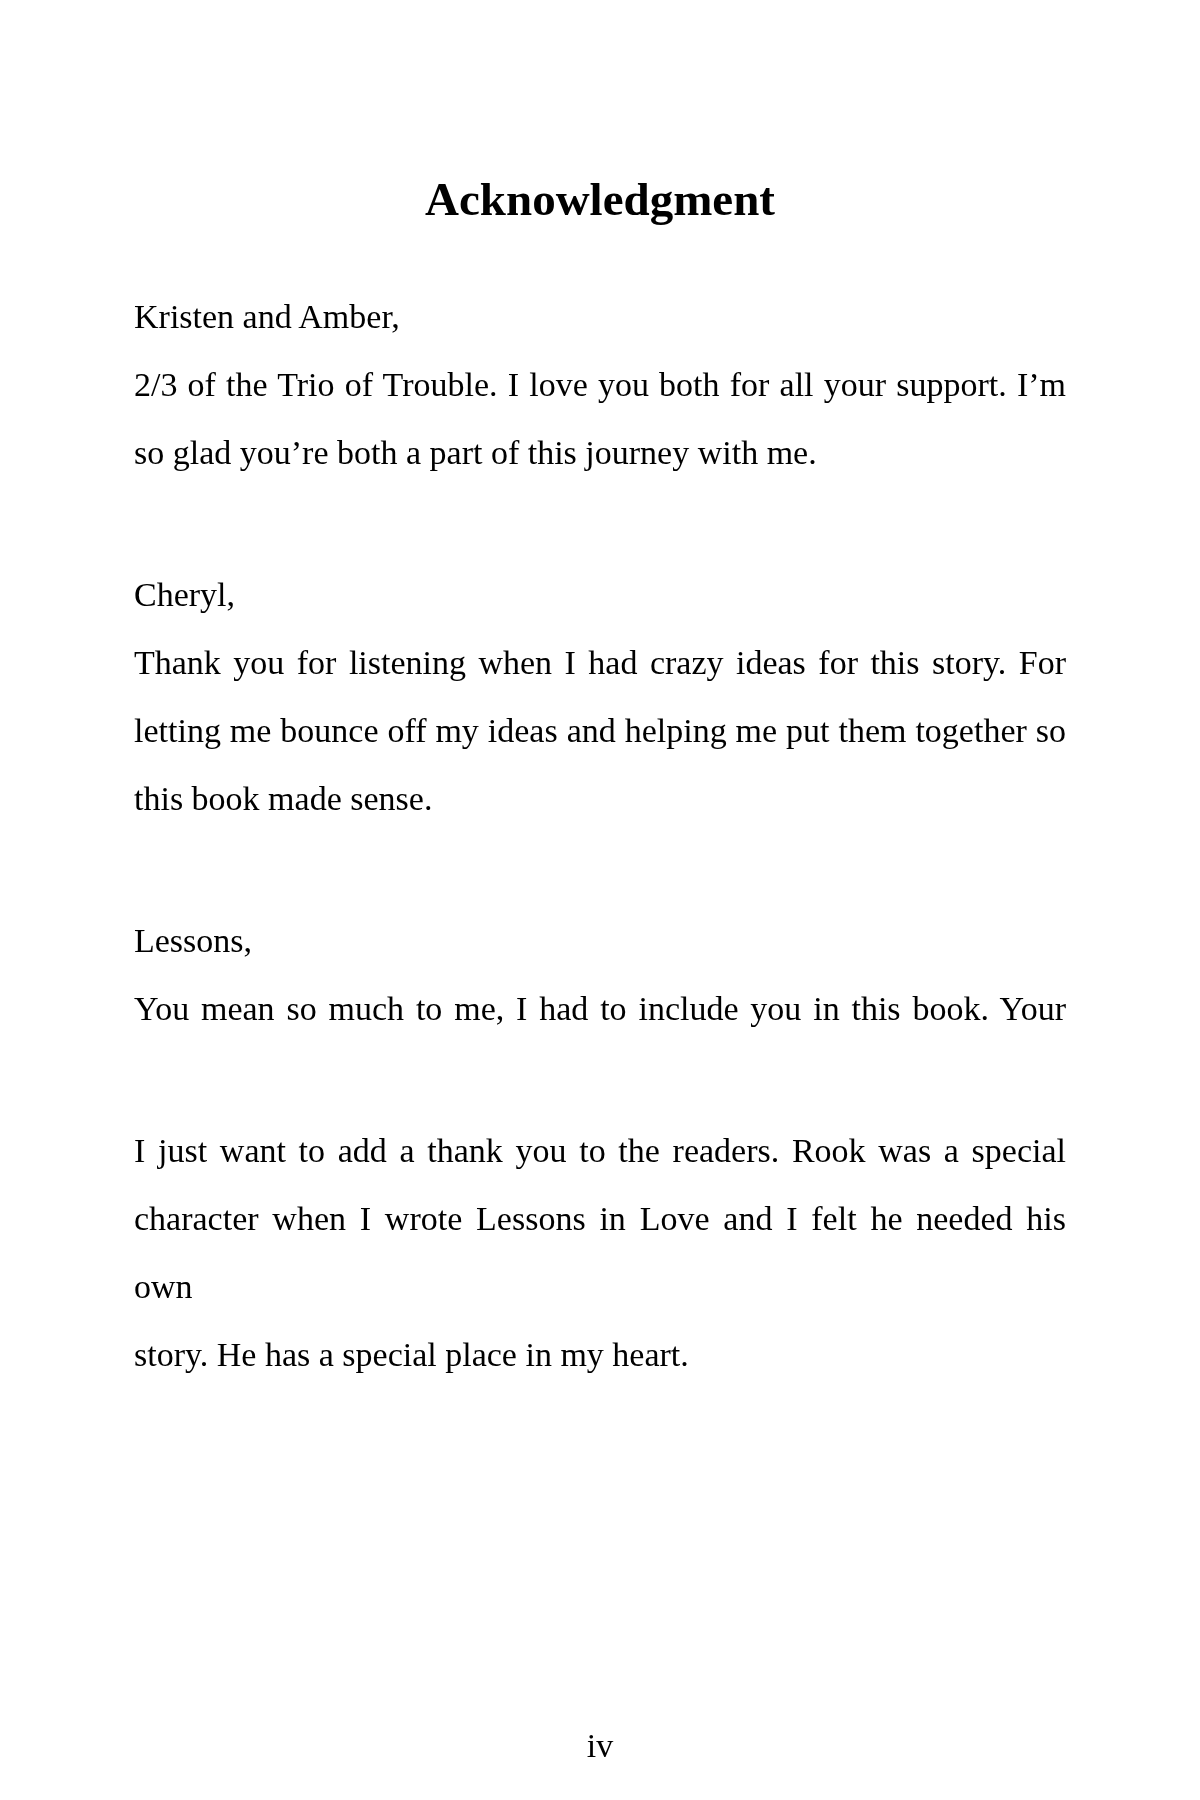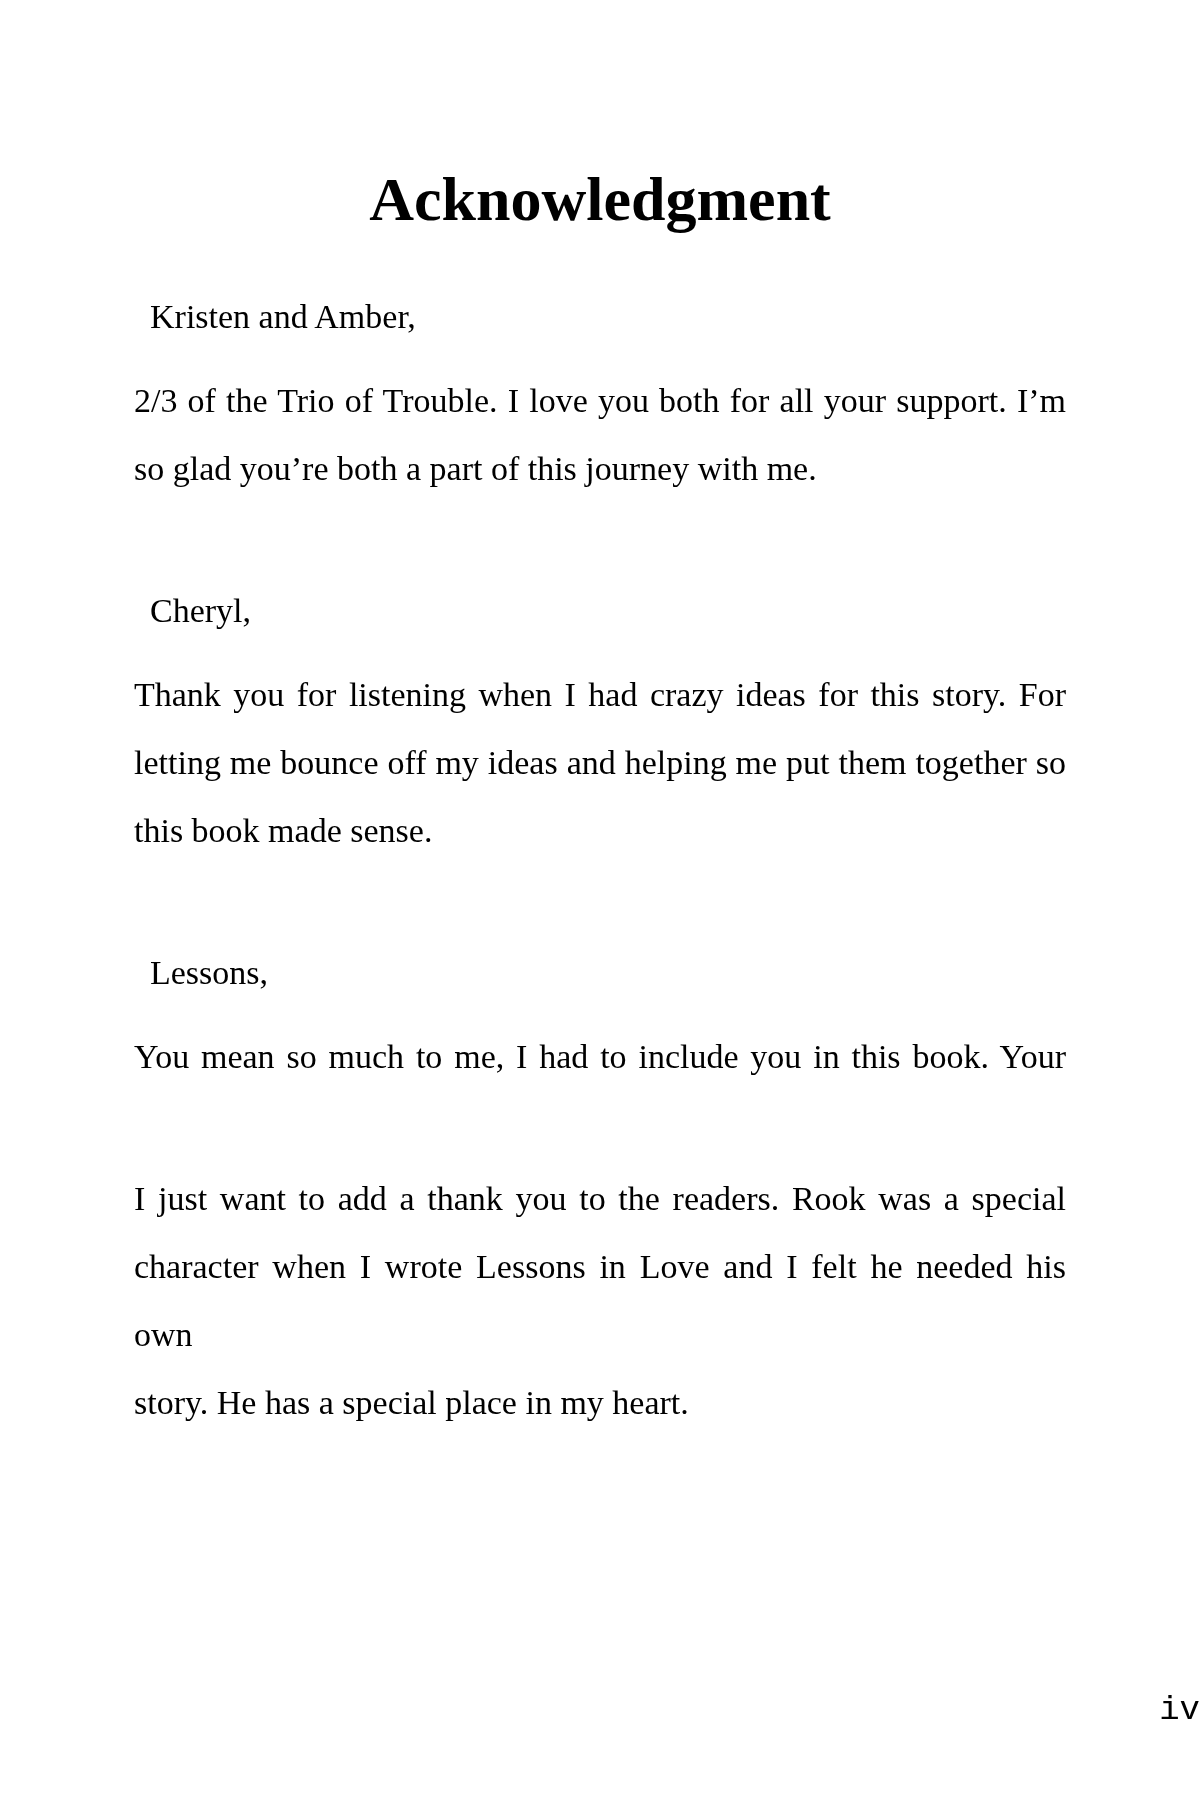--- a/index.html
+++ b/index.html
@@ -14,56 +14,55 @@
     background: #ffffff;
     color: #000000;
     font-family: "Liberation Serif", serif;
     font-size: 34px;
     line-height: 68px;
     box-sizing: border-box;
     padding: 165px 134px 0 134px;
     overflow: hidden;
   }
   .title {
-    font-size: 62px;
+    font-size: 47px;
     font-weight: bold;
     line-height: 68px;
     text-align: center;
     margin: 0 0 50px 0;
   }
   .group {
     margin: 0;
   }
   .group + .group {
     margin-top: 74px;
   }
   .salutation {
-    margin: 16px;
+    margin: 0;
     text-align: left;
   }
   .para {
     margin: 0;
   }
   .line {
     display: block;
     white-space: normal;
   }
   .line.just {
     text-align: justify;
     -moz-text-align-last: justify;
     text-align-last: justify;
   }
   .page-number {
     position: absolute;
-    top: 1676px;
+    top: 1712px;
     left: 0;
     width: 100%;
-    text-align: right;
+    text-align: center;
     line-height: 68px;
-    font-family: Liberation Mono, monospace;
   }
 </style>
 </head>
 <body>
 
 <div class="page">
 
   <h1 class="title">Acknowledgment</h1>
 
   <section class="group">

